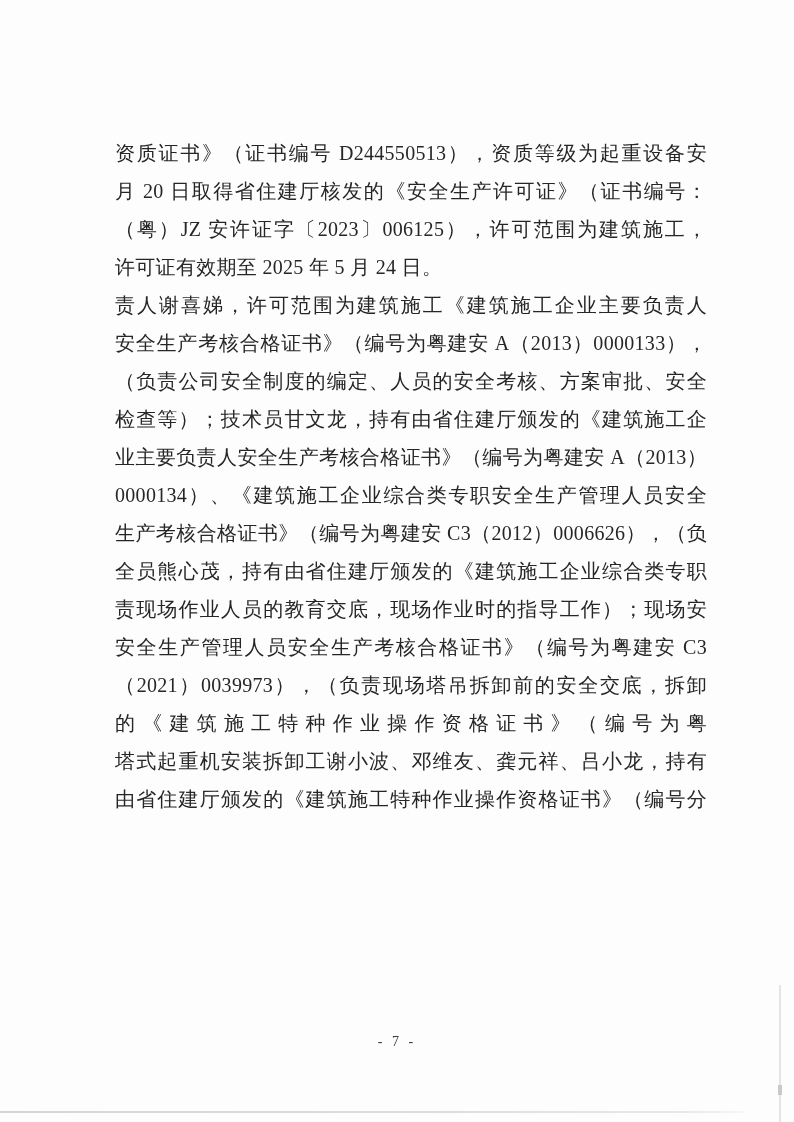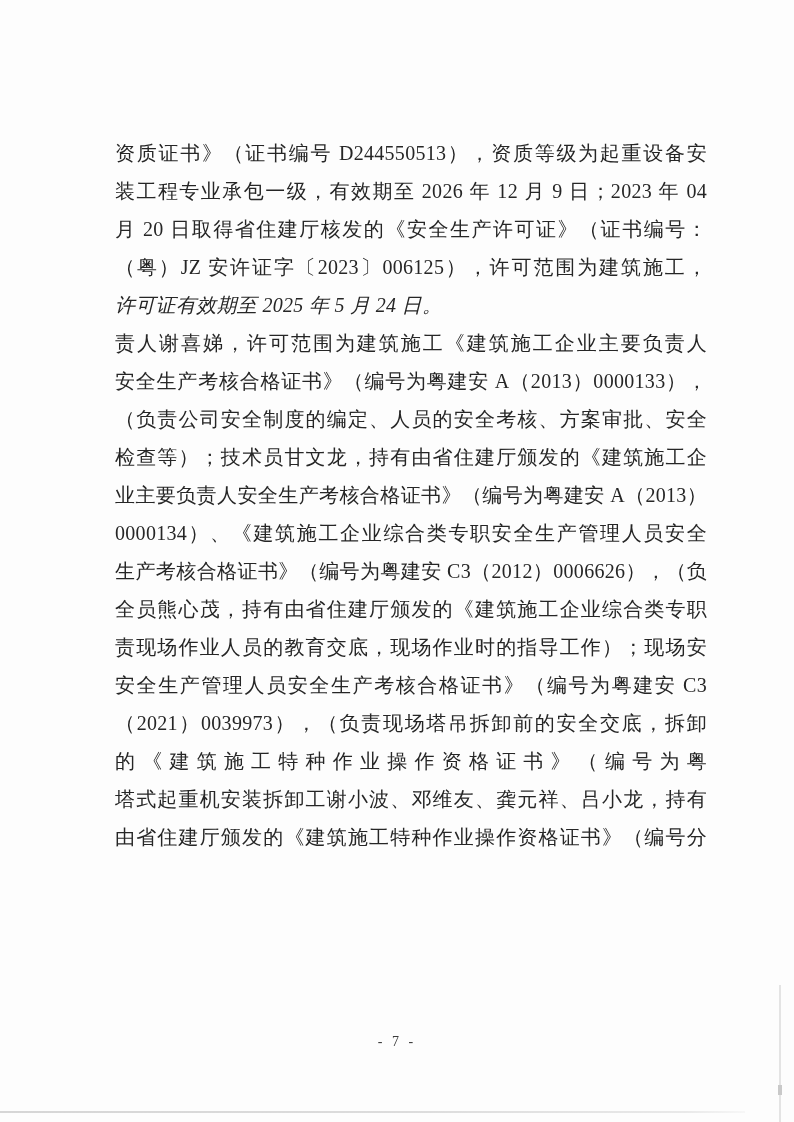--- a/index.html
+++ b/index.html
@@ -29,21 +29,20 @@
     letter-spacing: 0.3px;
     text-align: justify;
     text-align-last: justify;
     text-justify: inter-character;
     overflow: hidden;
     white-space: nowrap;
   }
   .line.para-end {
     text-align: right;
     text-align-last: left;
-    font-style: italic;
   }
   .line.para-start {
     text-indent: 2em;
   }
   .page-number {
     position: absolute;
     left: 0;
     top: 1034px;
     width: 100%;
     text-align: center;
@@ -75,21 +74,20 @@
     height: 2px;
     background: linear-gradient(to right, #d6d6d6 0%, #dcdcdc 55%, #e9e9e9 92%, #f7f7f7 100%);
   }
 </style>
 </head>
 <body>
 
 <div class="page">
   <div class="text-block">
     <div class="line">资质证书》（证书编号 D244550513），资质等级为起重设备安</div>
-    <div class="line">装工程专业承包一级，有效期至 2026 年 12 月 9 日；2023 年 04</div>
     <div class="line">月 20 日取得省住建厅核发的《安全生产许可证》（证书编号：</div>
     <div class="line">（粤）JZ 安许证字〔2023〕006125），许可范围为建筑施工，</div>
     <div class="line para-end">许可证有效期至 2025 年 5 月 24 日。</div>
     <div class="line">责人谢喜娣，许可范围为建筑施工《建筑施工企业主要负责人</div>
     <div class="line">安全生产考核合格证书》（编号为粤建安 A（2013）0000133），</div>
     <div class="line">（负责公司安全制度的编定、人员的安全考核、方案审批、安全</div>
     <div class="line">检查等）；技术员甘文龙，持有由省住建厅颁发的《建筑施工企</div>
     <div class="line">业主要负责人安全生产考核合格证书》（编号为粤建安 A（2013）</div>
     <div class="line">0000134）、《建筑施工企业综合类专职安全生产管理人员安全</div>
     <div class="line">生产考核合格证书》（编号为粤建安 C3（2012）0006626），（负</div>

